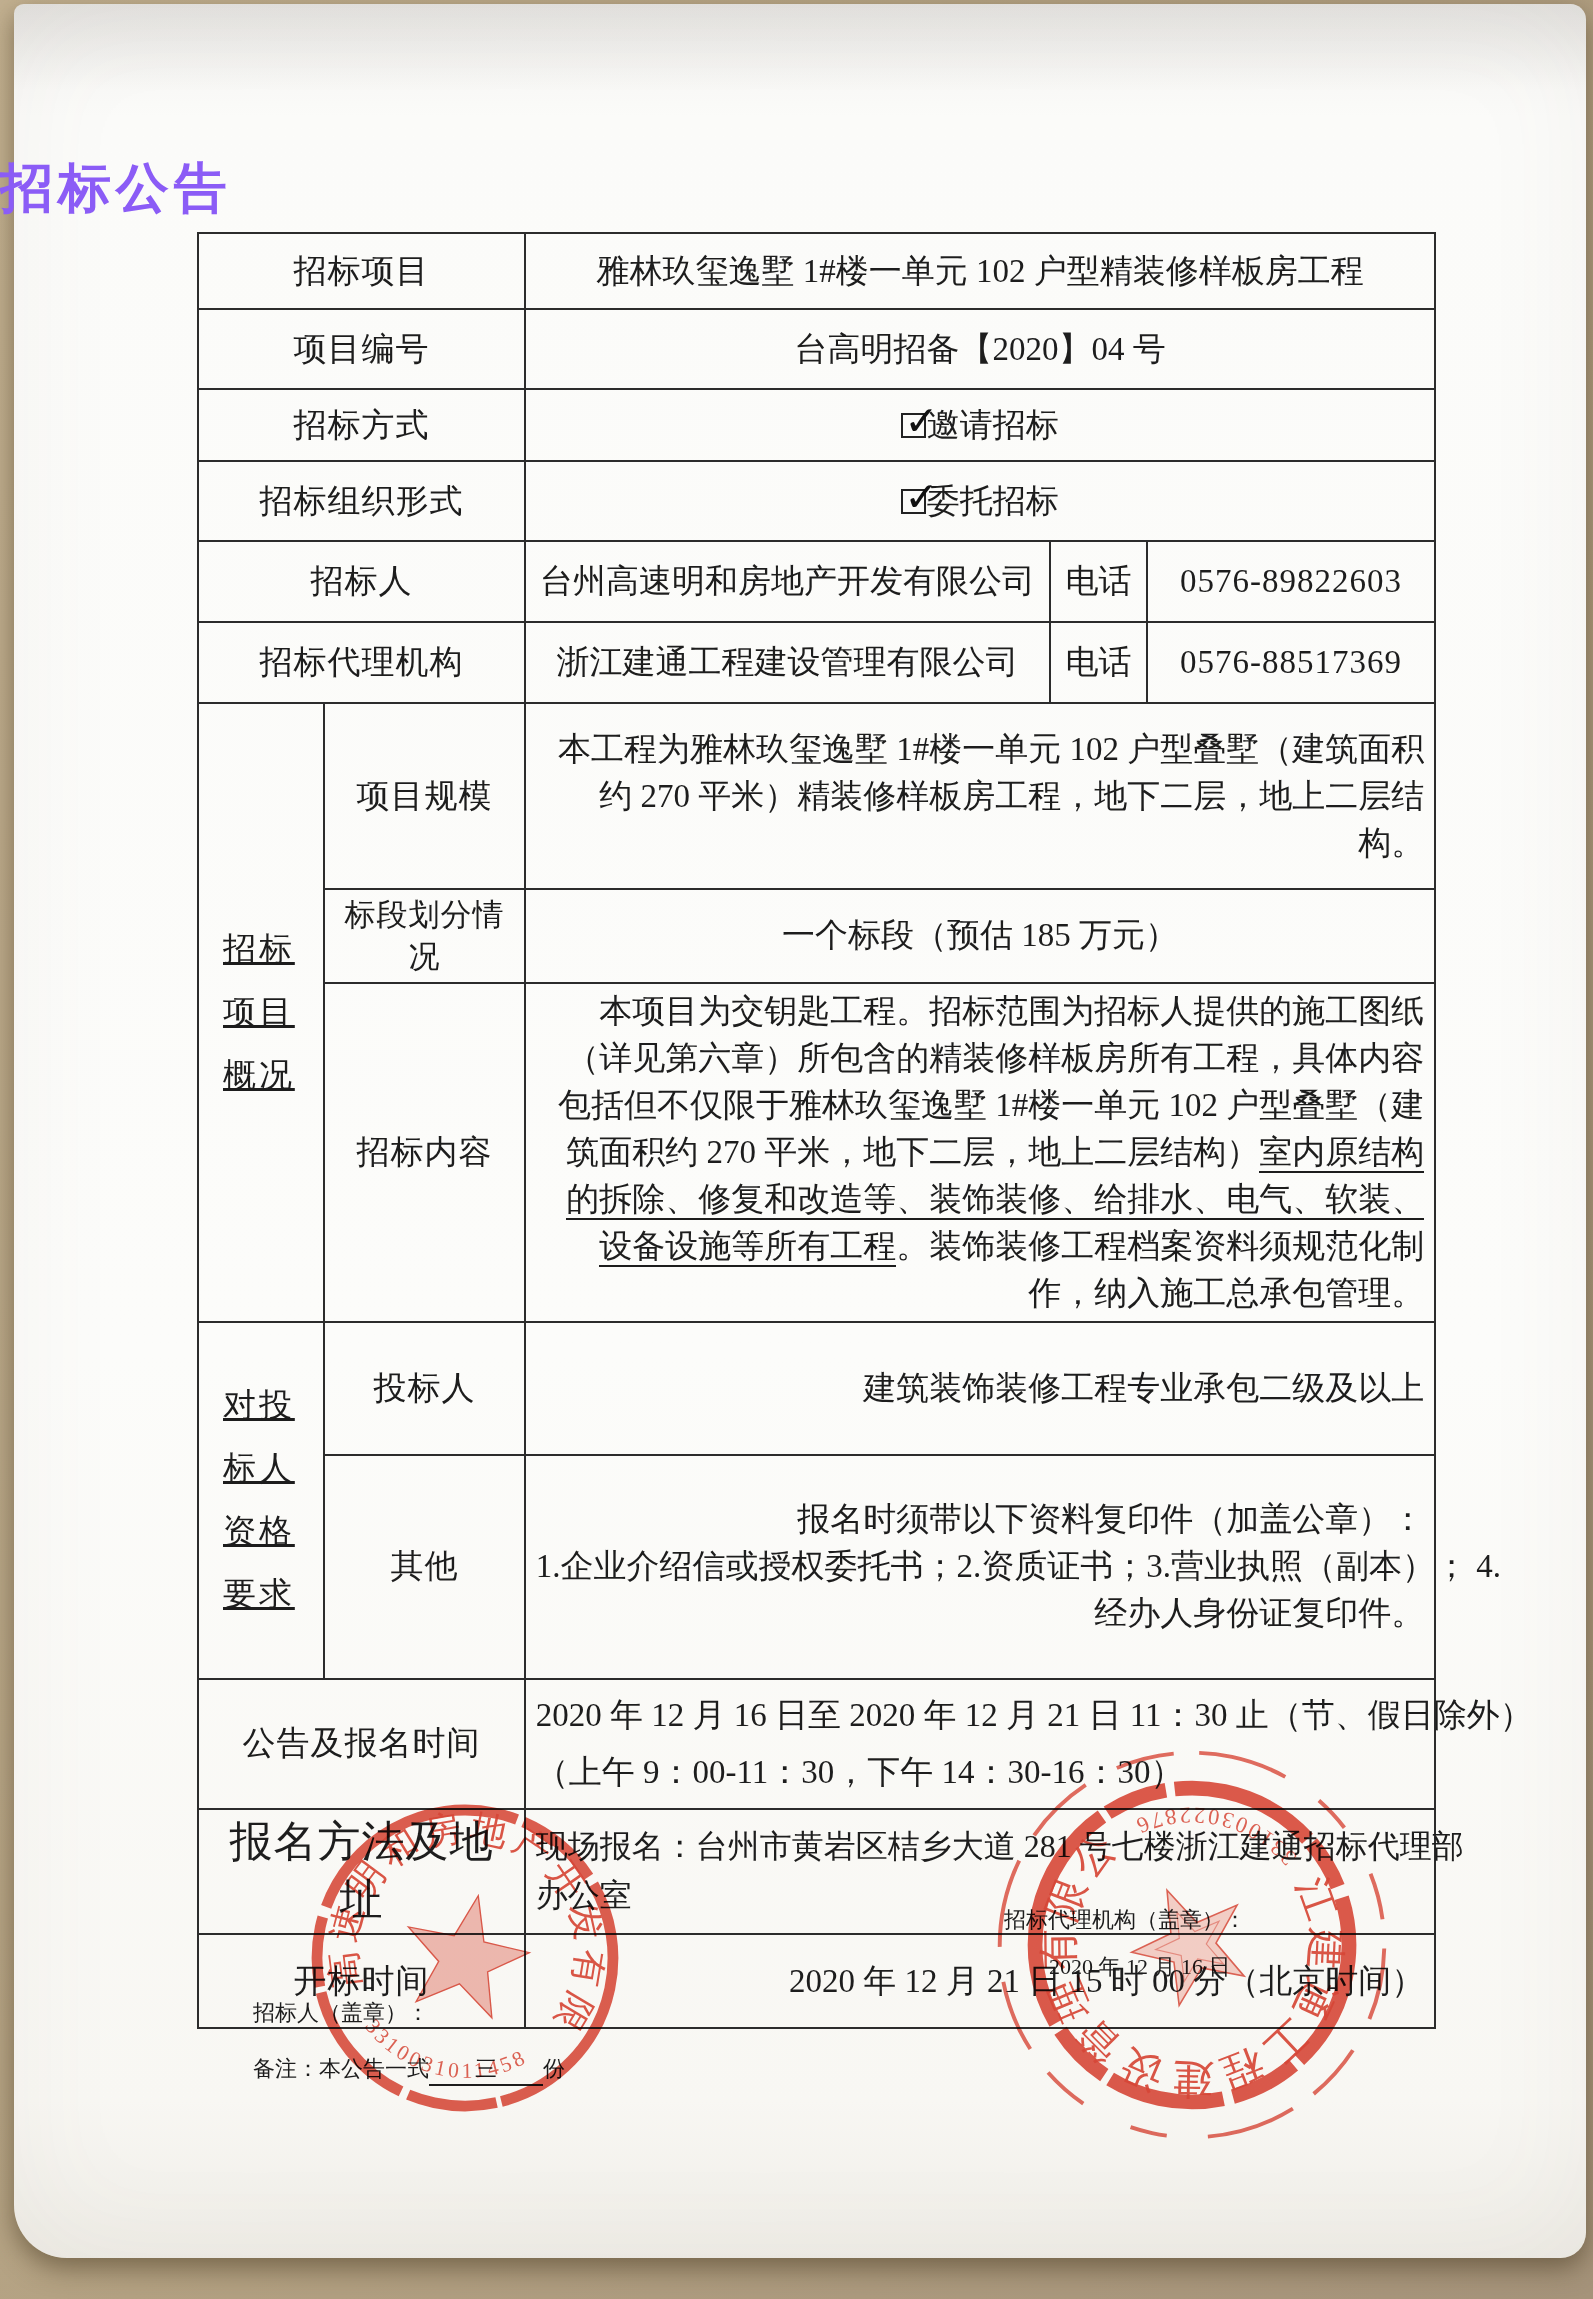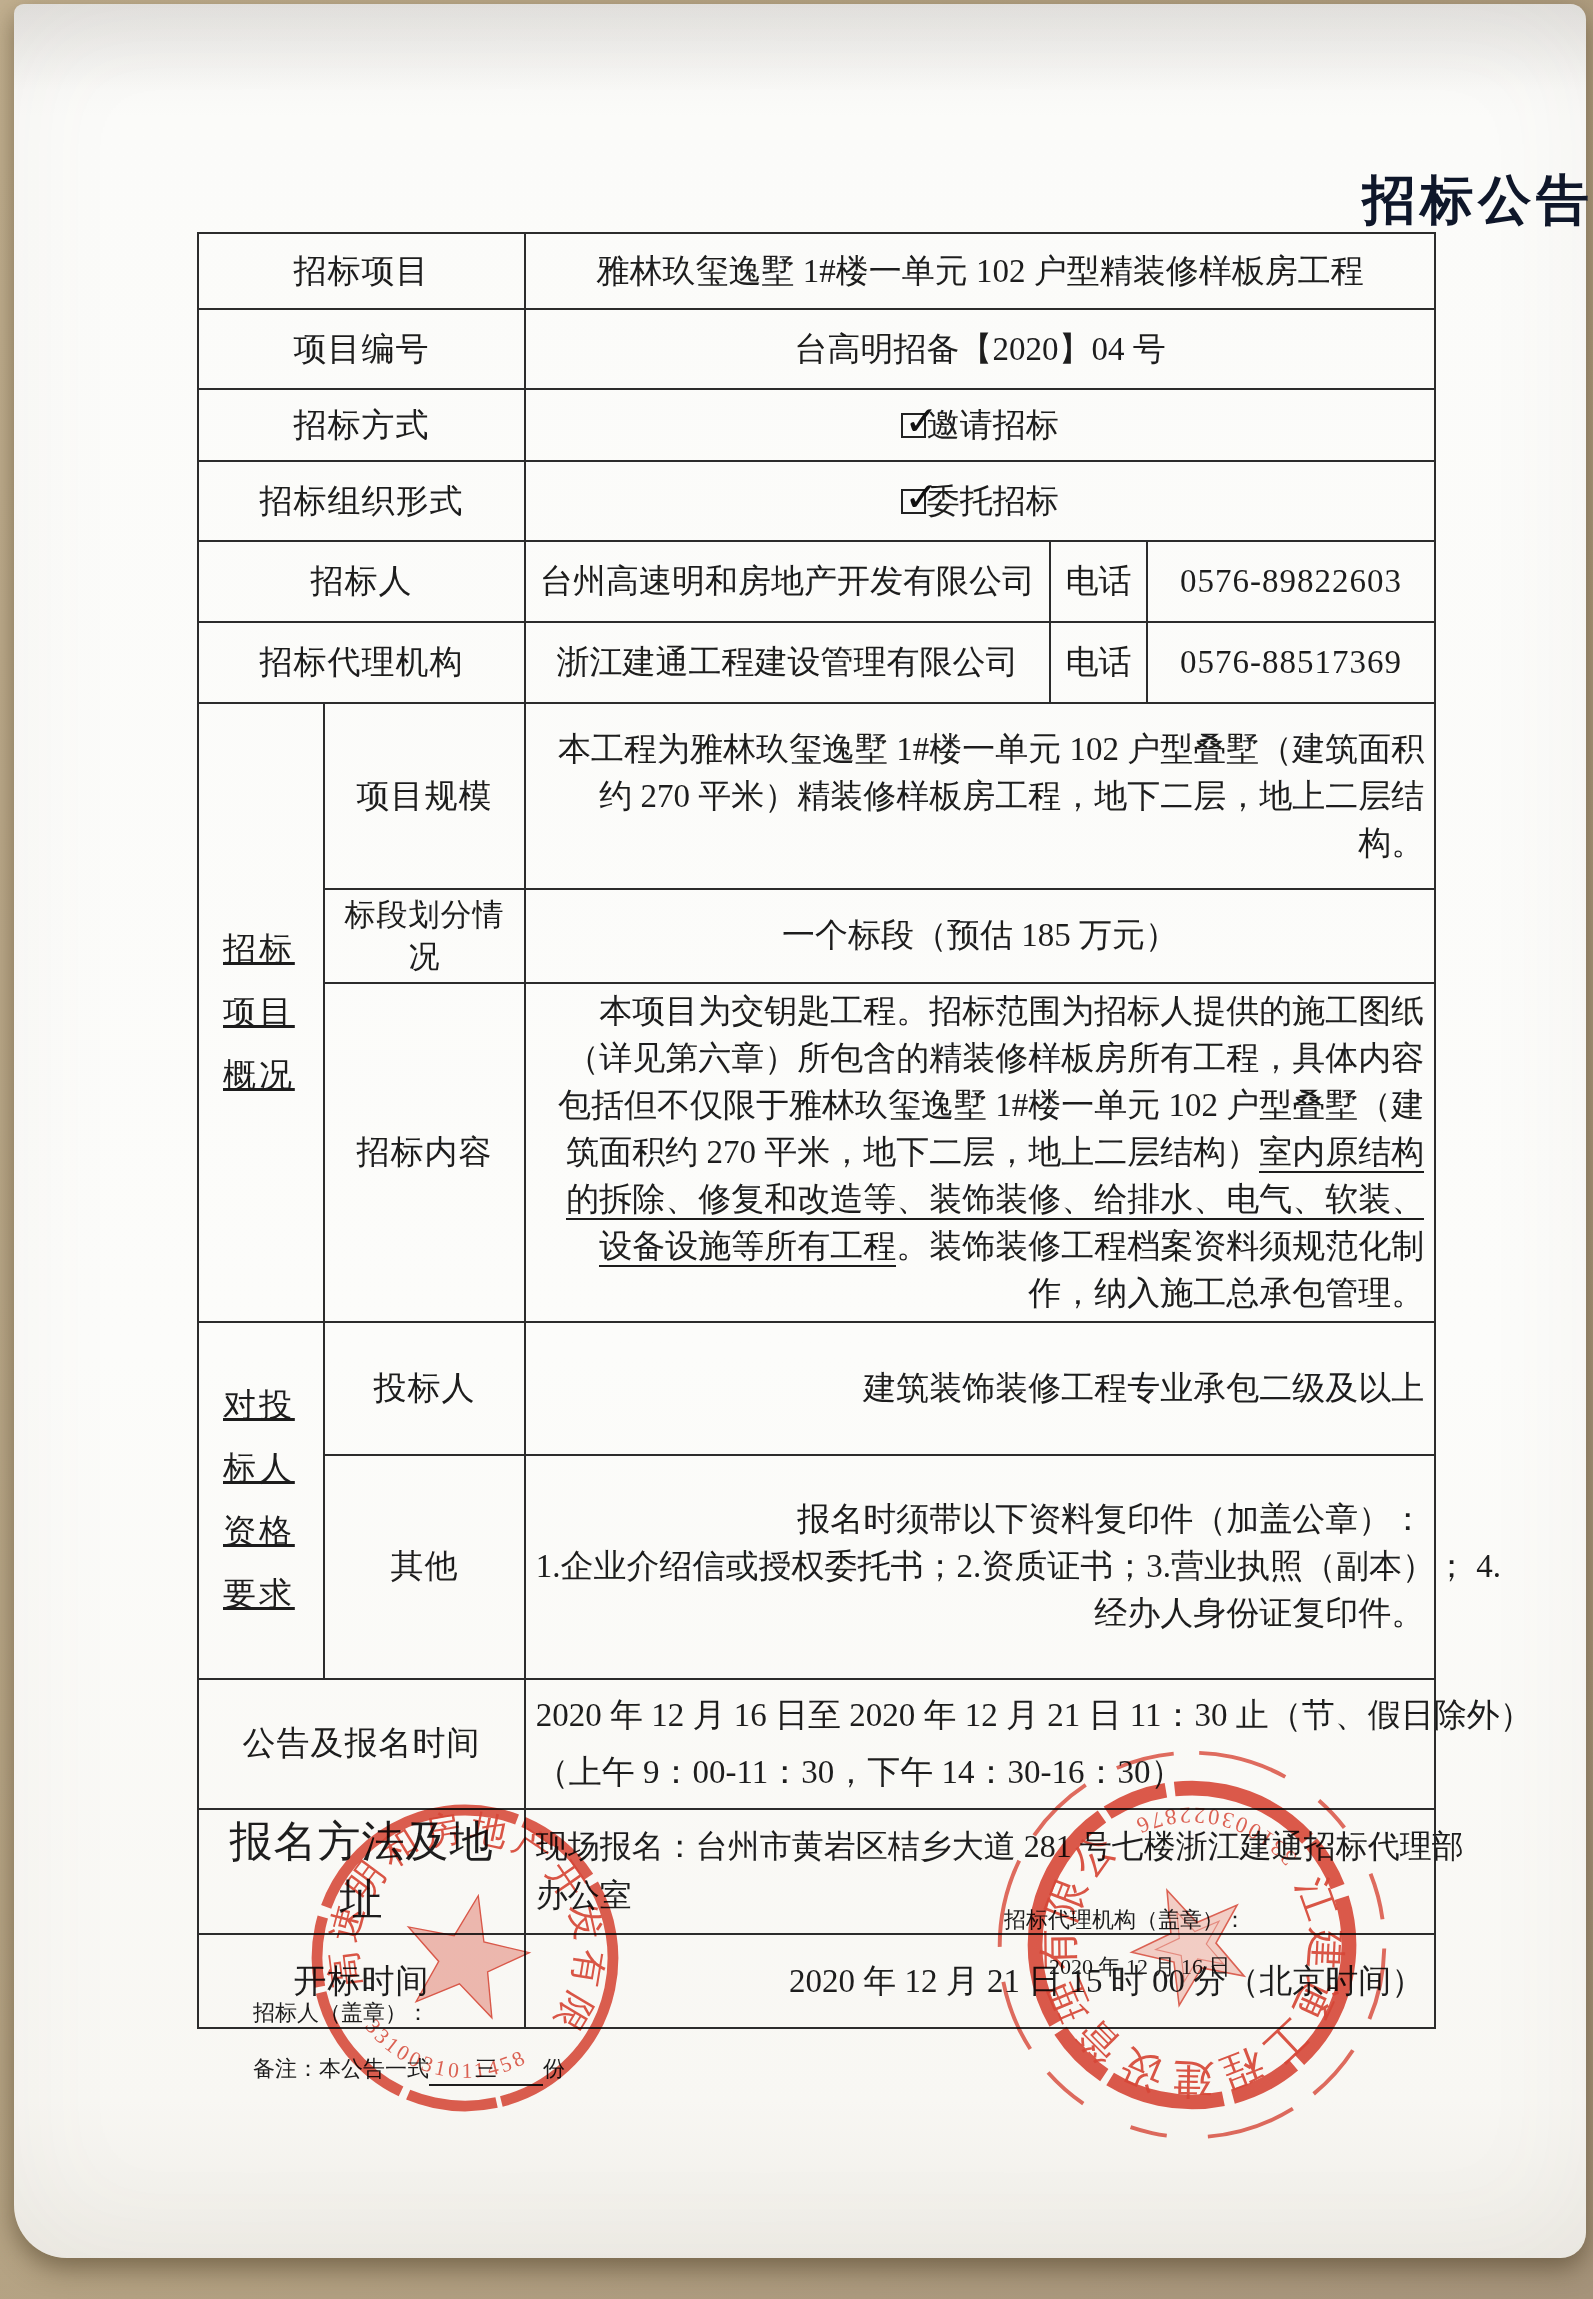--- a/index.html
+++ b/index.html
@@ -9,23 +9,23 @@
     background:linear-gradient(115deg,#c3b191 0%,#b3a182 45%,#a5937a 100%);
     position:relative; overflow:hidden;
   }
   .paper {
     position:absolute; left:13.7px; top:3.9px; right:7.8px; bottom:41px;
     background:linear-gradient(180deg,#f3f2f0 0%,#fbfbf9 5%,#fcfcfa 60%,#f8f7f3 93%,#efede7 100%);
     border-radius:9.8px 15.7px 25.5px 53px;
     box-shadow:0 9.8px 25.5px rgba(60,45,22,.5), inset 0 0 118px rgba(120,110,90,.06);
   }
   .doc-title {
-    position:absolute; left:0; right:0; top:165px; text-align:right;
+    position:absolute; left:0; right:0; top:153px; text-align:left;
     font-family:"DejaVu Sans","Liberation Sans",sans-serif;
-    font-weight:bold; font-size:53px; letter-spacing:4.9px; color:#0f172a;
+    font-weight:bold; font-size:53px; letter-spacing:4.9px; color:#8b5cf6;
   }
   table.doc {
     position:absolute; left:197px; top:232px; width:1238px;
     border-collapse:collapse; table-layout:fixed; color:#1d1d1d;border-radius:9px;
   }
   table.doc td {
     border:2.5px solid #2c2c2c; vertical-align:middle;
     font-size:33px; padding:3.9px 9.8px; overflow:visible;
   }
   td.lbl { text-align:center; letter-spacing:1px; }

